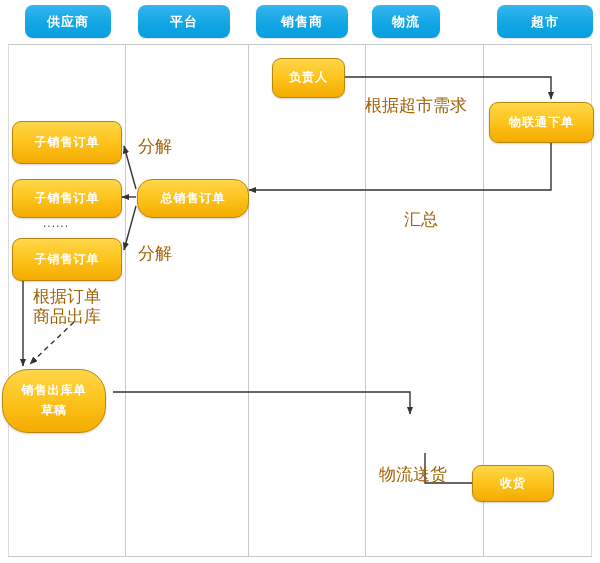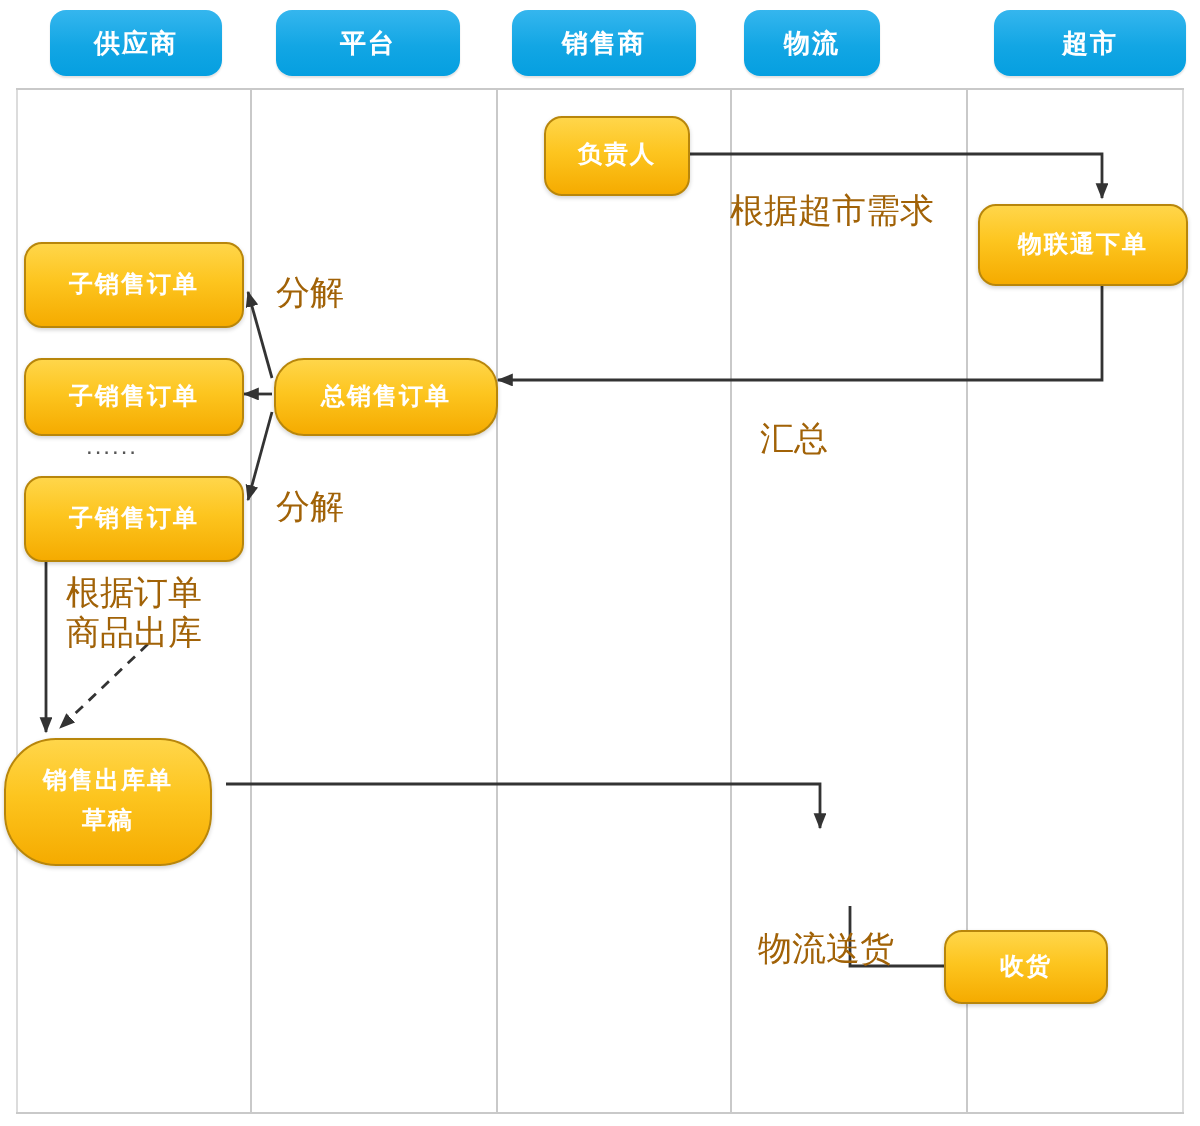--- a/index.html
+++ b/index.html
@@ -135,21 +135,21 @@
     <span>草稿</span>
   </div>
 
 
   <div class="node" style="left:472px;top:465px;width:80px;height:35px;">
     <span>收货</span>
   </div>
 
   <div class="lbl" style="left:365px;top:94px;">根据超市需求</div>
 
-  <div class="lbl" style="left:380px;top:208px;">汇总</div>
+  <div class="lbl" style="left:404px;top:208px;">汇总</div>
 
   <div class="lbl" style="left:138px;top:135px;">分解</div>
 
   <div class="lbl" style="left:138px;top:242px;">分解</div>
 
   <div class="lbl" style="left:33px;top:285px;">根据订单</div>
 
   <div class="lbl" style="left:33px;top:305px;">商品出库</div>
 
   <div class="lbl" style="left:379px;top:463px;">物流送货</div>

